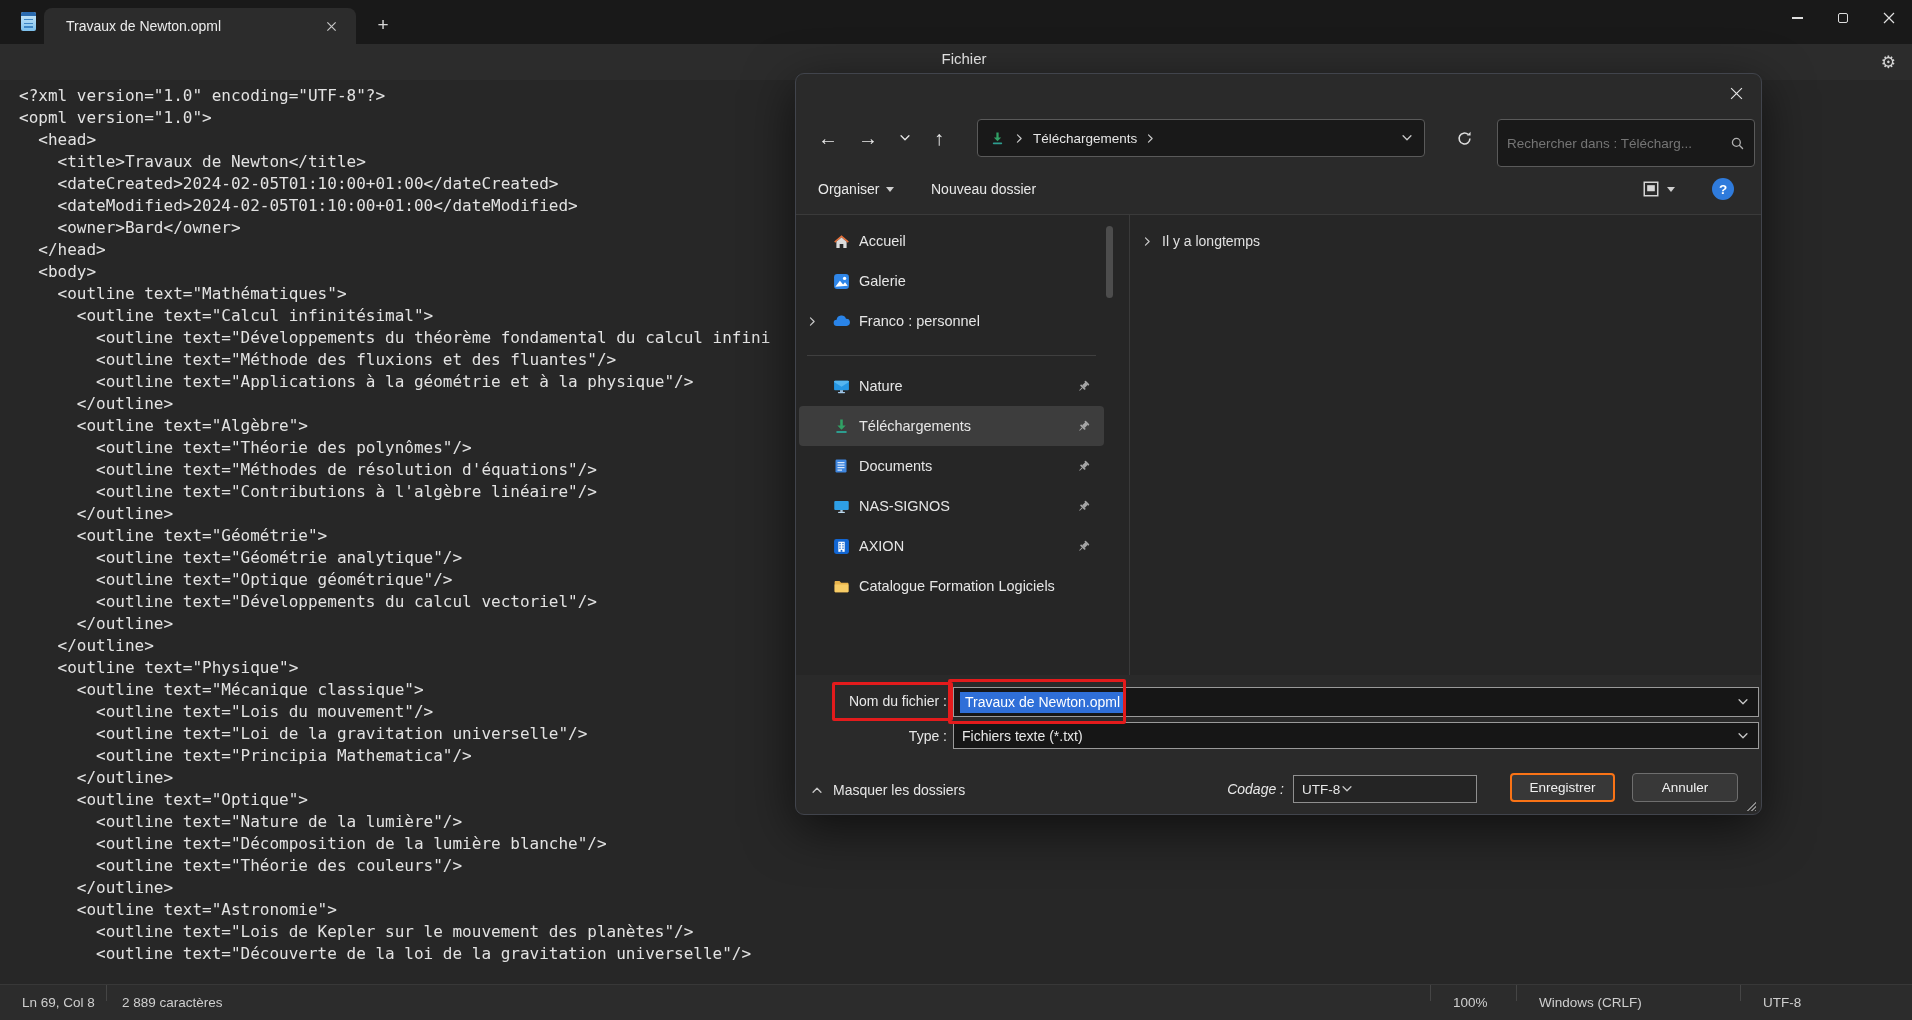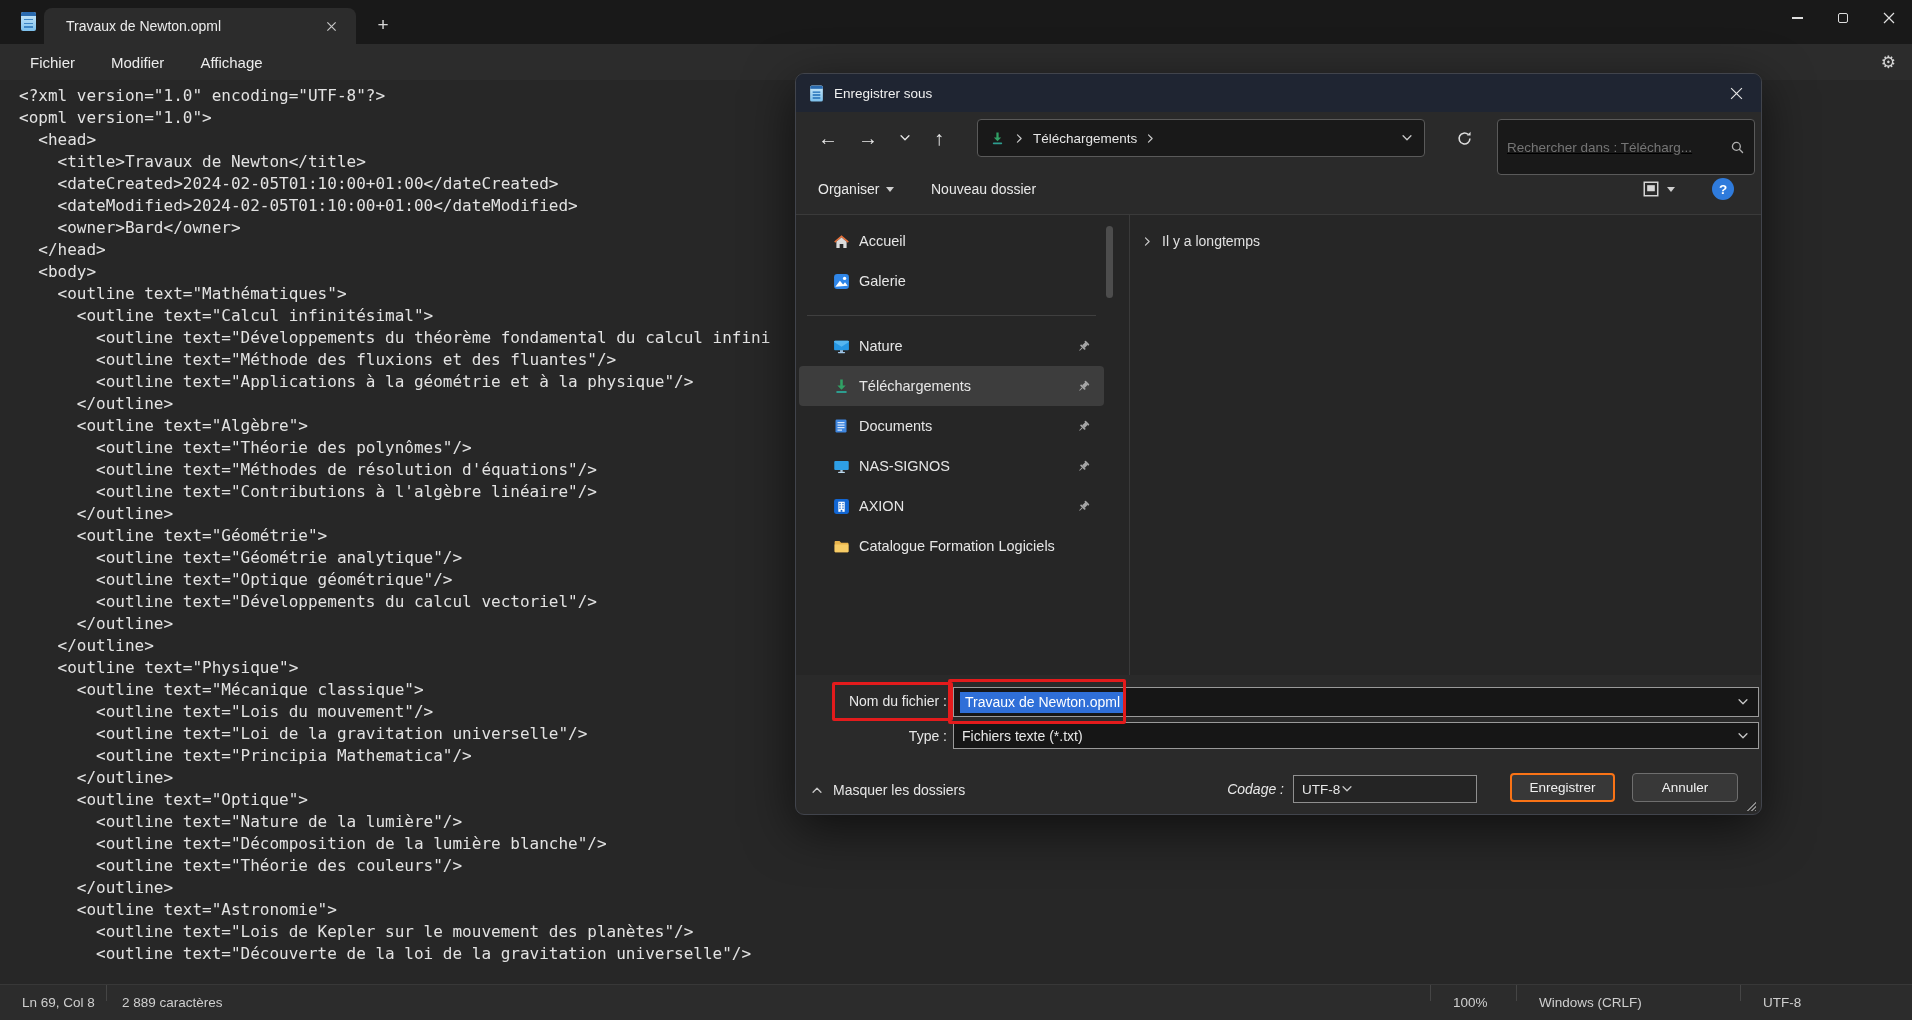--- a/index.html
+++ b/index.html
@@ -16,21 +16,21 @@
   .app-icon { position:absolute; left:21px; top:12px; }
   .tab { position:absolute; left:44px; top:8px; width:312px; height:36px; background:#2c2c2c; border-radius:8px 8px 0 0; display:flex; align-items:center; padding:0 12px 0 22px; }
   .tab-label { color:#ececec; font-size:14px; flex:1; white-space:nowrap; overflow:hidden; }
   .tab-close { width:26px; height:26px; display:flex; align-items:center; justify-content:center; color:#c7c7c7; border-radius:4px; }
   .newtab { position:absolute; left:368px; top:10px; width:30px; height:30px; display:flex; align-items:center; justify-content:center; color:#d7d7d7; font-size:19px; font-weight:300; }
   .wincontrols { position:absolute; right:0; top:0; height:36px; display:flex; }
   .winbtn { width:46px; height:36px; display:flex; align-items:center; justify-content:center; }
   .glyph-min { width:11px; height:1.4px; background:#dedede; }
   .glyph-max { width:10px; height:10px; border:1.3px solid #dedede; border-radius:2px; }
 
-  .menubar { position:absolute; left:0; top:44px; width:100%; height:36px; background:#2c2c2c; display:flex; align-items:center; padding-left:16px; gap:8px; }
+  .menubar { position:absolute; left:0; top:44px; width:100%; height:36px; background:#2c2c2c; display:flex; align-items:center; padding-left:16px; gap:8px;flex-direction:column; }
   .menu-item { color:#ececec; font-size:15px; padding:6px 14px; border-radius:5px; }
   .gear { position:absolute; right:16px; top:44px; height:36px; display:flex; align-items:center; color:#d5d5d5; font-size:17px; }
 
   .editor { position:absolute; left:0; top:80px; right:0; bottom:36px; background:#272727; overflow:hidden; }
   #code { position:absolute; left:19px; top:5px; }
   .codeline { font-family:"DejaVu Sans Mono","Liberation Mono",monospace; font-size:16px; line-height:22px; color:#e2e2e2; white-space:pre; }
 
   .statusbar { position:absolute; left:0; bottom:0; width:100%; height:36px; background:#2c2c2c; border-top:1px solid #383838; color:#cfcfcf; font-size:13.5px; }
   .statusbar span { position:absolute; top:0; line-height:35px; white-space:nowrap; }
   .sb-sep { position:absolute; top:10px; width:1px; height:16px; background:#454545; }
@@ -39,21 +39,21 @@
   .dialog { position:absolute; left:795px; top:73px; width:967px; height:742px; background:#2a2a2a; border:1px solid #41444c; border-radius:9px; box-shadow:0 14px 50px rgba(0,0,0,.6); overflow:hidden; }
   .dlg-title { position:absolute; left:0; top:0; width:100%; height:38px; background:#1f2532; display:flex; align-items:center; padding-left:13px; gap:10px; }
   .dlg-title-text { color:#f0f0f0; font-size:13.5px; }
   .dlg-close { position:absolute; right:9px; top:4px; width:31px; height:30px; display:flex; align-items:center; justify-content:center; border-radius:5px; }
 
   .dlg-toolbar { position:absolute; left:0; top:38px; width:100%; height:52px; }
   .nav-arrow { position:absolute; top:0; height:52px; display:flex; align-items:center; color:#e8e8e8; font-size:20px; }
   .addressbar { position:absolute; left:181px; top:7px; width:448px; height:38px; background:#191919; border:1px solid #5a5a5a; border-radius:4px; display:flex; align-items:center; padding:0 10px; gap:7px; color:#e6e6e6; font-size:13.5px; }
   .addr-spacer { flex:1; }
   .refresh { position:absolute; left:653px; top:7px; width:30px; height:38px; display:flex; align-items:center; justify-content:center; }
-  .searchbox { position:absolute; left:701px; top:7px; width:258px; height:56px; background:#191919; border:1px solid #5a5a5a; border-radius:4px; display:flex; align-items:center; padding:0 9px;text-decoration:underline; }
+  .searchbox { position:absolute; left:701px; top:7px; width:258px; height:48px; background:#191919; border:1px solid #5a5a5a; border-radius:4px; display:flex; align-items:center; padding:0 9px; }
   .searchbox input { flex:1; background:transparent; border:none; outline:none; color:#b9b9b9; font-size:13.5px; font-family:"Liberation Sans",sans-serif; }
 
   .dlg-cmdbar { position:absolute; left:0; top:90px; width:100%; height:50px; }
   .cmd-item { position:absolute; top:0; height:50px; display:flex; align-items:center; gap:7px; color:#e9e9e9; font-size:14px; }
   .caret-down { width:0; height:0; border-left:4.5px solid transparent; border-right:4.5px solid transparent; border-top:5px solid #cfcfcf; }
   .help-circle { width:22px; height:22px; border-radius:50%; background:#2f7bdc; color:#fff; font-size:13.5px; font-weight:bold; display:flex; align-items:center; justify-content:center; }
   .hsep { position:absolute; left:0; top:140px; width:100%; height:1px; background:#3a3a3a; }
 
   .dlg-list-area { position:absolute; left:0; top:141px; width:100%; height:460px; background:#262626; }
   .vsep { position:absolute; left:333px; top:0; width:1px; height:460px; background:#3a3a3a; }
@@ -180,24 +180,20 @@
     <span class="sb-sep" style="left:1430px"></span>
     <span style="left:1453px">100%</span>
     <span class="sb-sep" style="left:1516px"></span>
     <span style="left:1539px">Windows (CRLF)</span>
     <span class="sb-sep" style="left:1740px"></span>
     <span style="left:1763px">UTF-8</span>
   </div>
 
   <div class="dialog">
 
-    <div class="dlg-title">
-      <div class="np-icon" style="transform:scale(.85)"></div>
-      <span class="dlg-title-text">Enregistrer sous</span>
-    </div>
     <div class="dlg-close">
       <svg width="13" height="13" viewBox="0 0 12 12">
           <path d="M1 1 11 11 M11 1 1 11" stroke="#e3e3e3" stroke-width="1.1"></path>
         </svg>
     </div>
 
     <div class="dlg-toolbar">
       <span class="nav-arrow" style="left:22px">←</span>
       <span class="nav-arrow" style="left:62px">→</span>
       <span class="nav-arrow" style="left:102px">
@@ -288,20 +284,34 @@
           <div class="side-row">
             <span class="chev-slot"></span>
             <span class="icon-slot">
               <svg width="17" height="17" viewBox="0 0 16 16">
                 <rect x="1" y="1" width="14" height="14" rx="3" fill="#2f86e8"></rect>
                 <circle cx="10.9" cy="5.1" r="1.6" fill="#fff"></circle>
                 <path d="M2.2 13 6.5 7.2l3 3.6 1.8-2 2.5 3.2z" fill="#fff"></path>
               </svg>
             </span>
             <span class="side-label">Galerie</span>
+            <span class="pin-slot"></span>
+          </div>
+          <div class="side-row">
+            <span class="chev-slot">
+              <svg width="13" height="13" viewBox="0 0 16 16">
+                <path d="M5.5 3.5 10 8l-4.5 4.5" fill="none" stroke="#c8c8c8" stroke-width="1.5" stroke-linecap="round" stroke-linejoin="round"></path>
+              </svg>
+            </span>
+            <span class="icon-slot">
+              <svg width="19" height="19" viewBox="0 0 16 16">
+                <path d="M4.1 11.8a2.6 2.6 0 0 1-.2-5.2 4.1 4.1 0 0 1 7.9-1 3 3 0 0 1 .4 6.2z" fill="#2a84e8"></path>
+              </svg>
+            </span>
+            <span class="side-label">Franco : personnel</span>
             <span class="pin-slot"></span>
           </div>
           <div class="side-sep"></div>
           <div class="side-row">
             <span class="chev-slot"></span>
             <span class="icon-slot">
               <svg width="17" height="17" viewBox="0 0 16 16">
                 <rect x="1" y="2.5" width="14" height="9" rx="1" fill="#2596e3"></rect>
                 <path d="M1 3.5a1 1 0 0 1 1-1h12a1 1 0 0 1 1 1v.3L8 8.2 1 3.8z" fill="#55b5f0"></path>
                 <rect x="6.6" y="11.5" width="2.8" height="1.6" fill="#9fc6e8"></rect>

